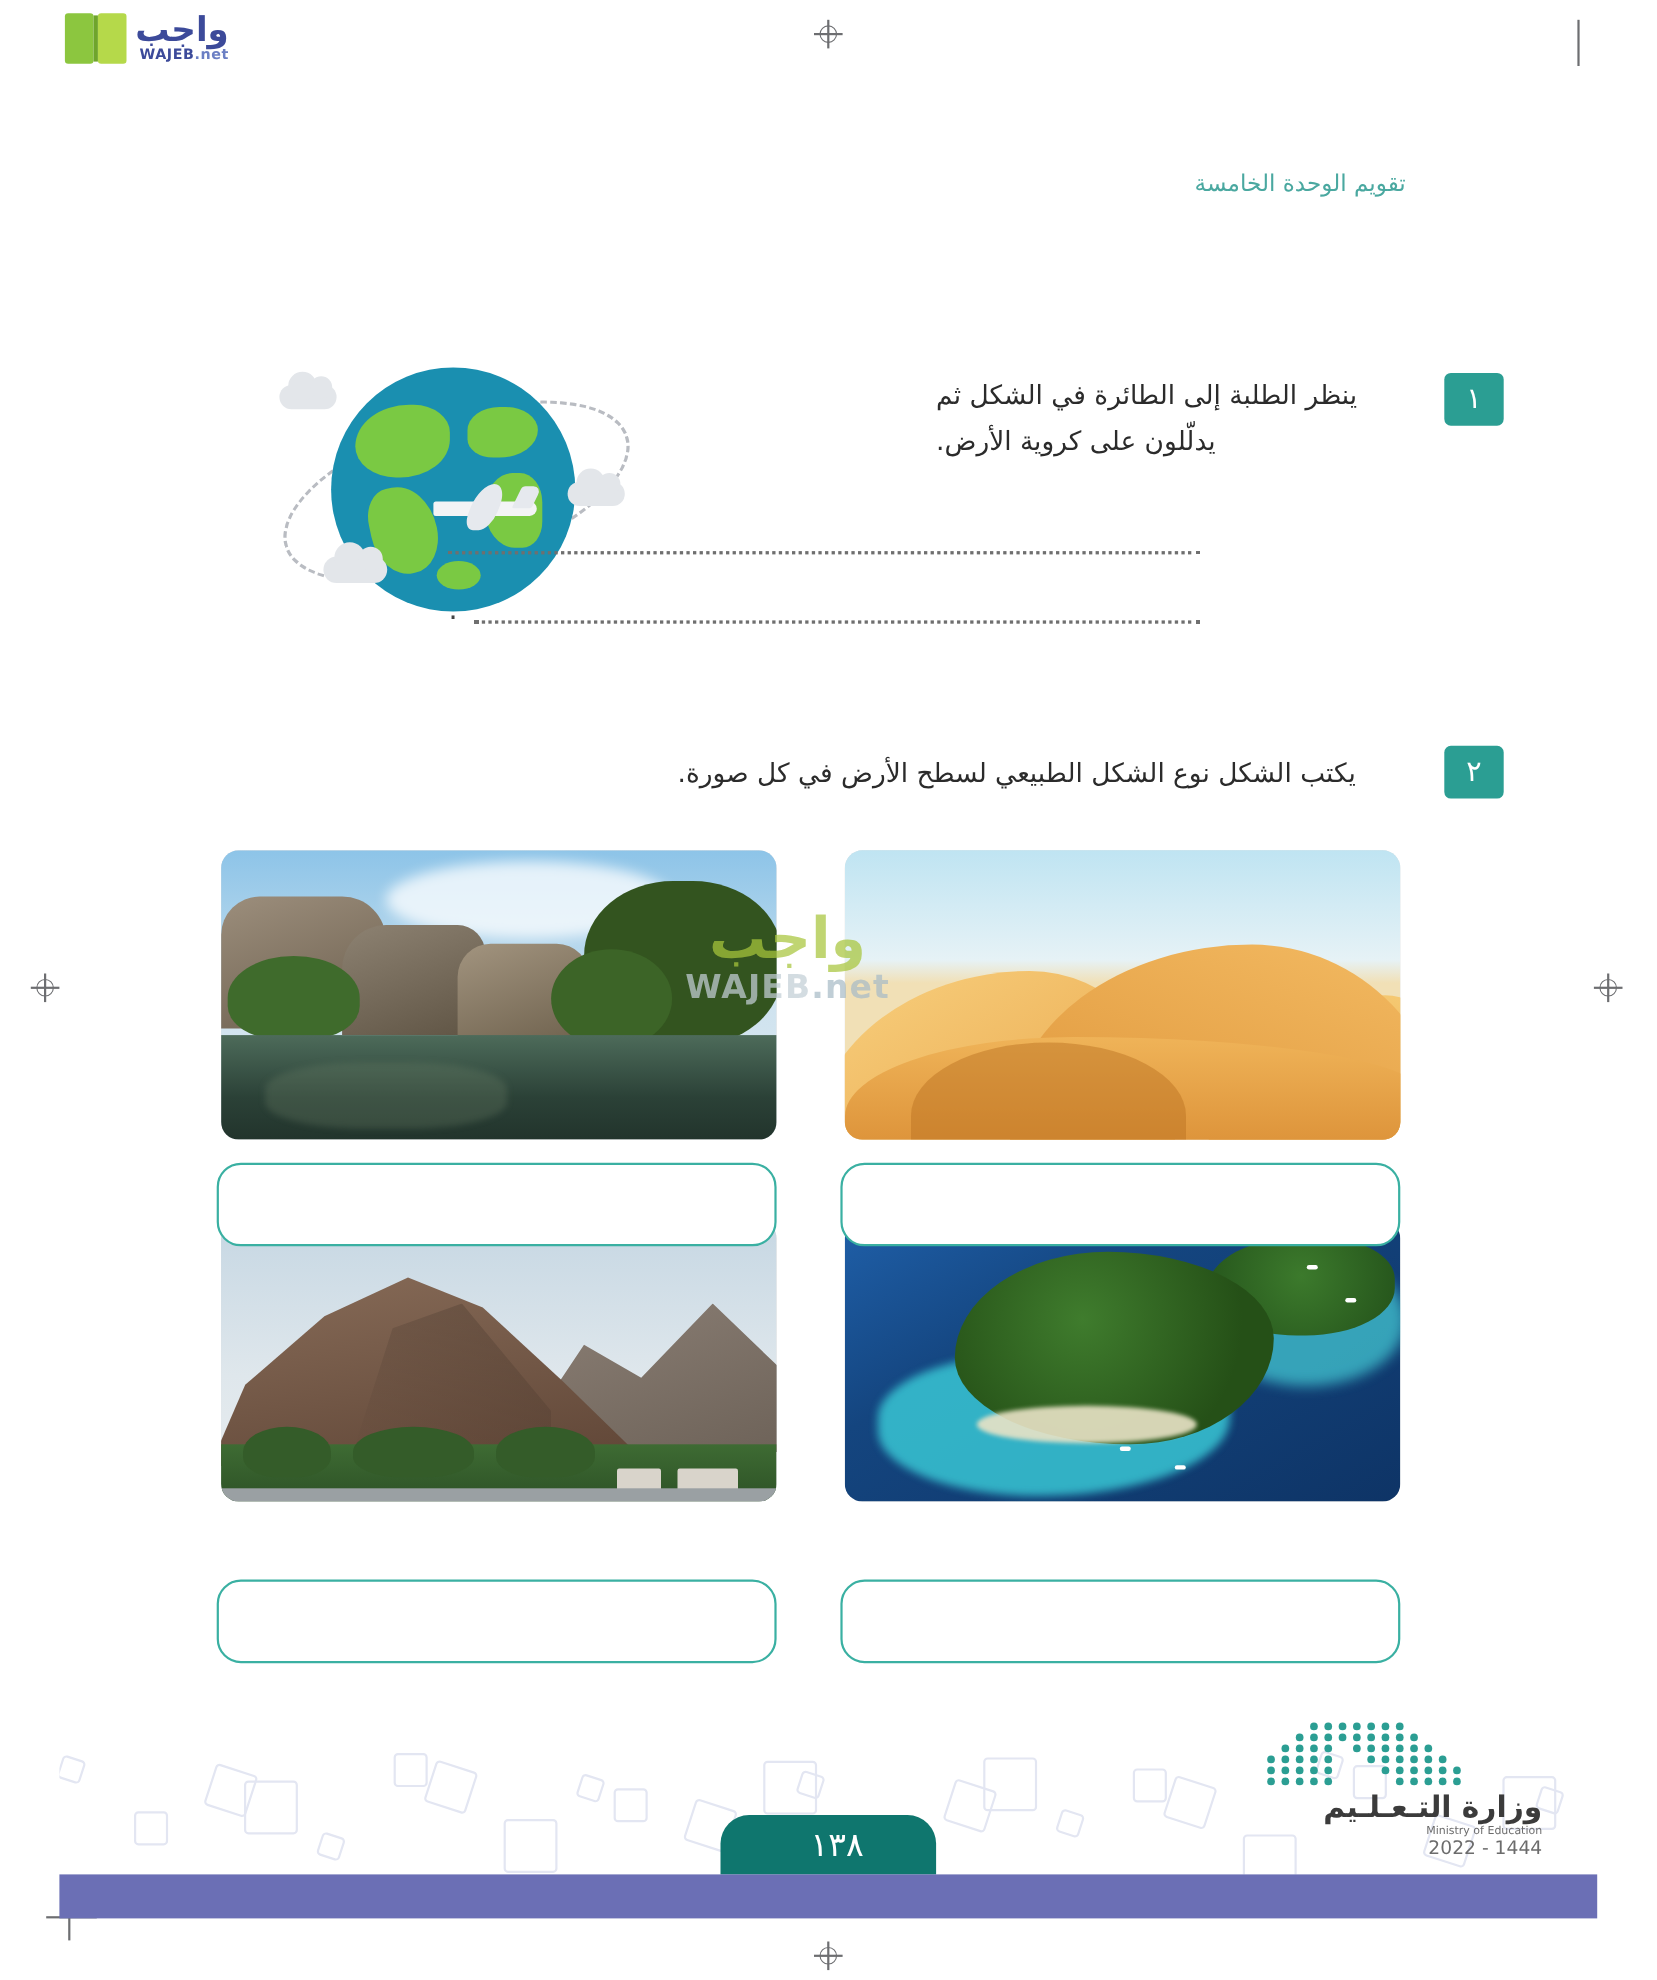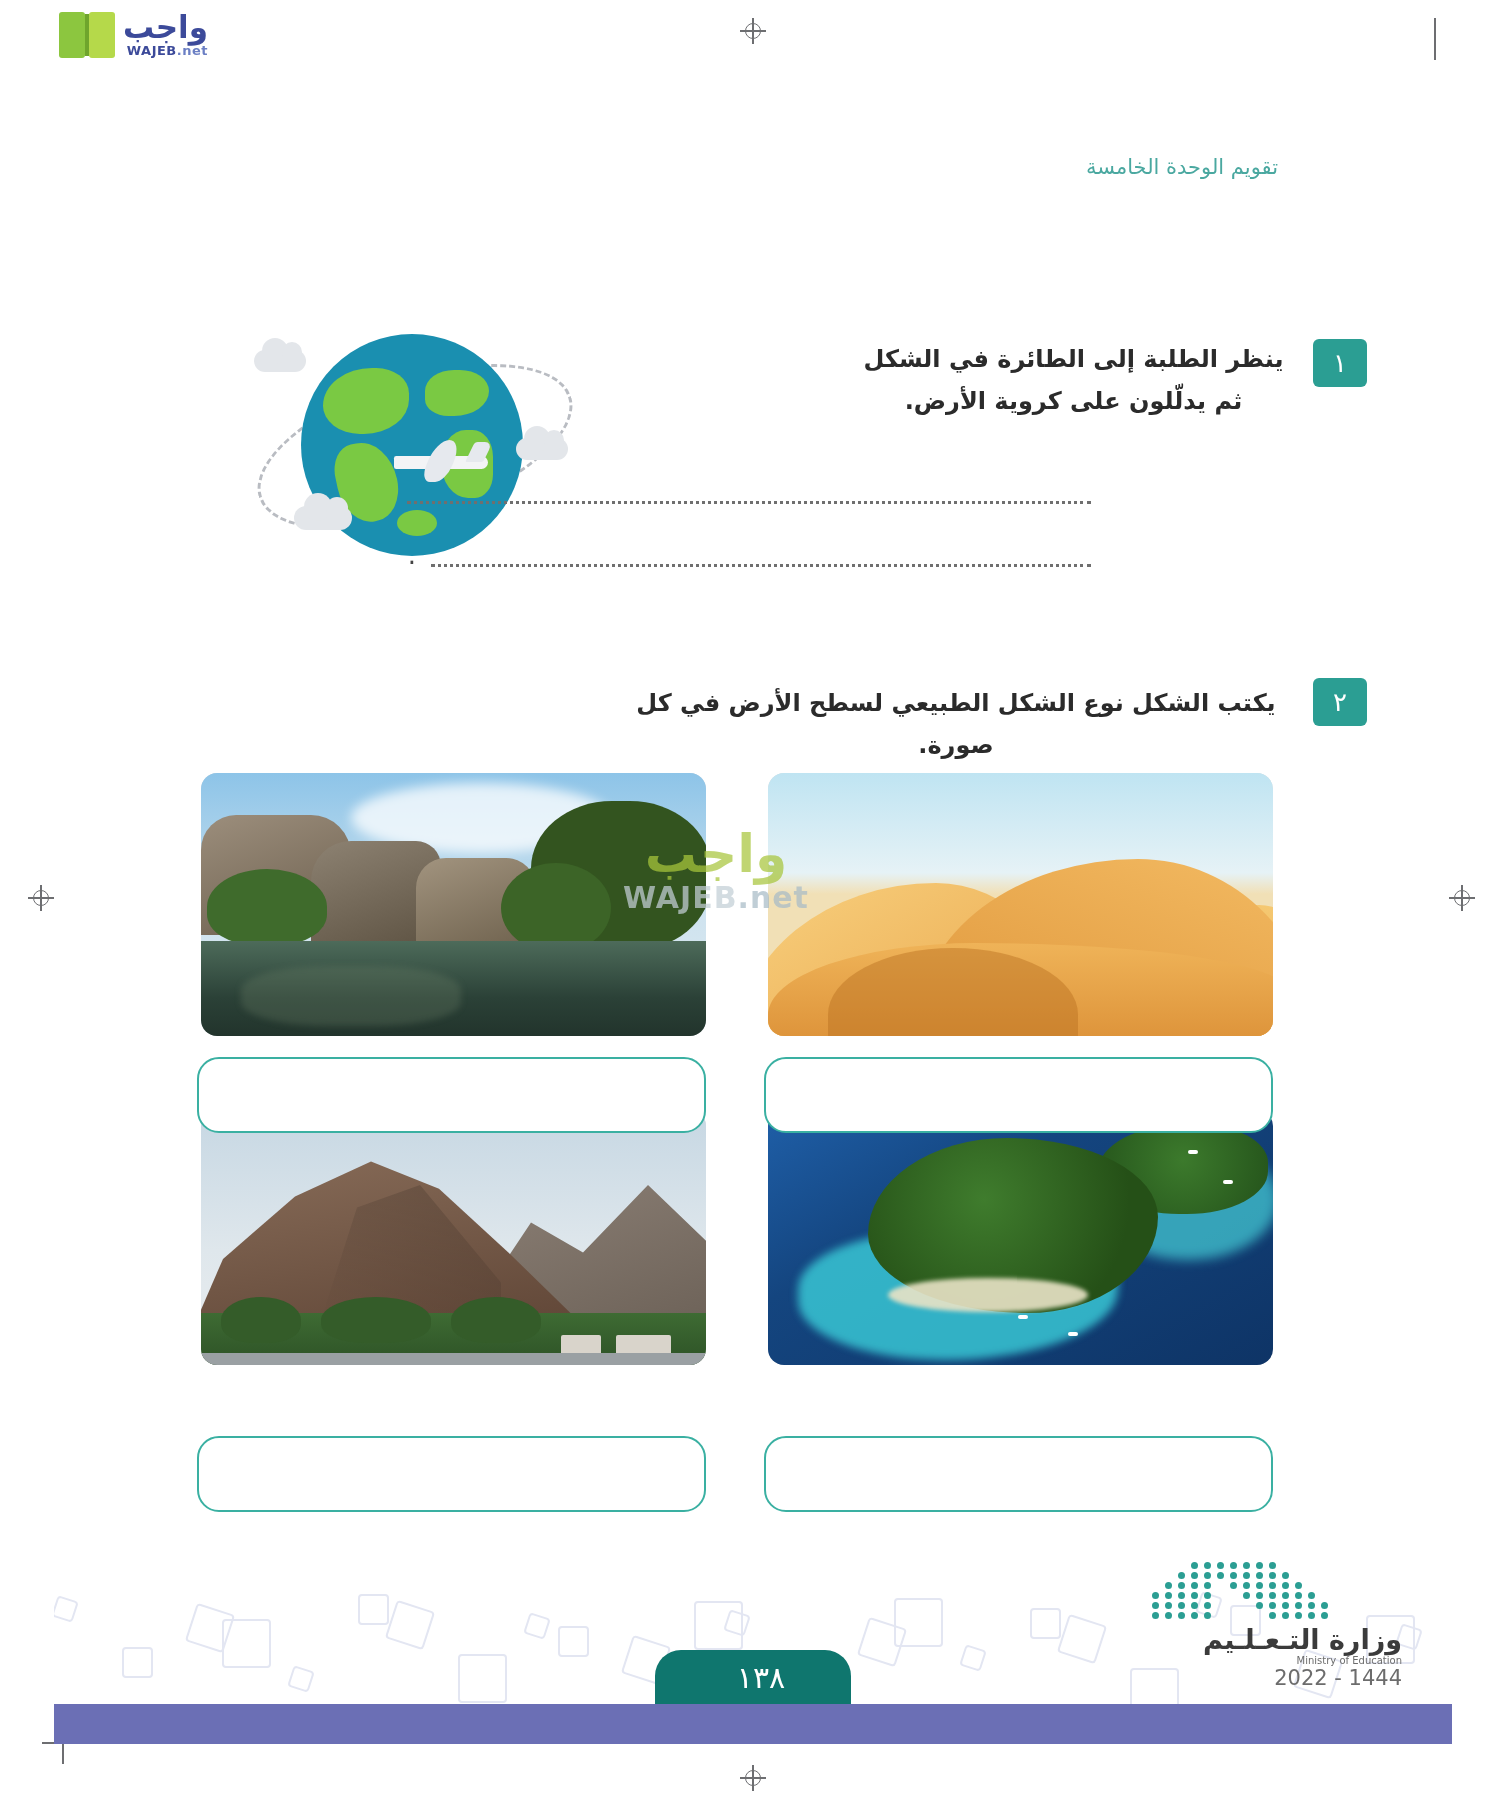--- a/index.html
+++ b/index.html
@@ -119,23 +119,23 @@
     align-items: center;
     justify-content: center;
     font-family: "DejaVu Sans", sans-serif;
   }
   #q1-number { top: 339px; right: 139px; }
   #q2-number { top: 678px; right: 139px; }
 
   .q-text {
     position: absolute;
     direction: rtl;
-    text-align: center;
+    text-align: left;
     font-size: 24px;
-    font-weight: bold;
+    font-weight: normal;
     color: #2b2b2b;
     line-height: 1.75;
   }
   #q1-text {
     top: 338px;
     right: 210px;
     width: 445px;
   }
   #q2-text {
     top: 682px;
@@ -483,21 +483,21 @@
     color: #3b3b3b;
     letter-spacing: 2px;
   }
   .moe-en {
     font-size: 10px;
     color: #6c6c6c;
     direction: ltr;
     text-align: right;
   }
   .moe-yr {
-    font-size: 21px;
+    font-size: 17px;
     color: #6c6c6c;
     direction: ltr;
     text-align: right;
   }
 </style>
 </head>
 <body>
 
 <div class="regmark" style="top:18px; left:740px;">
     <span class="ring"></span>

